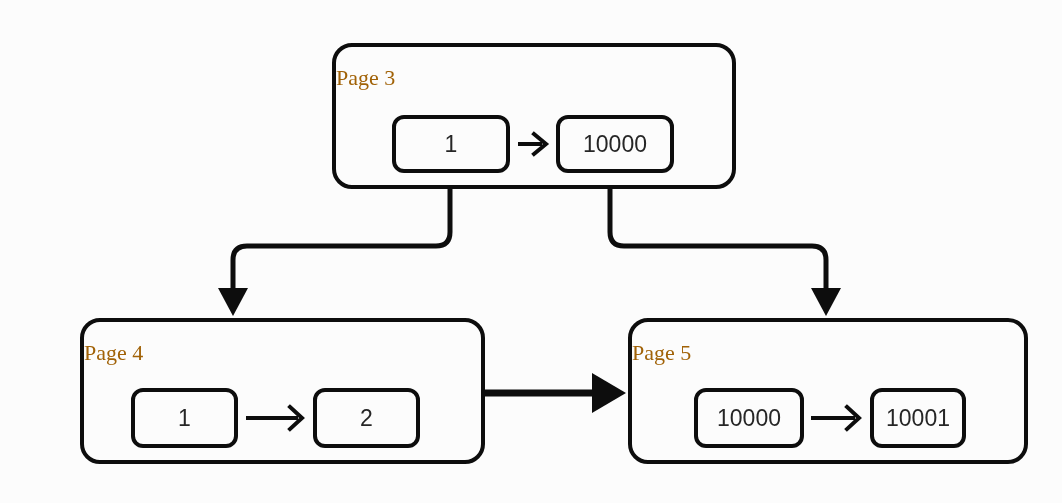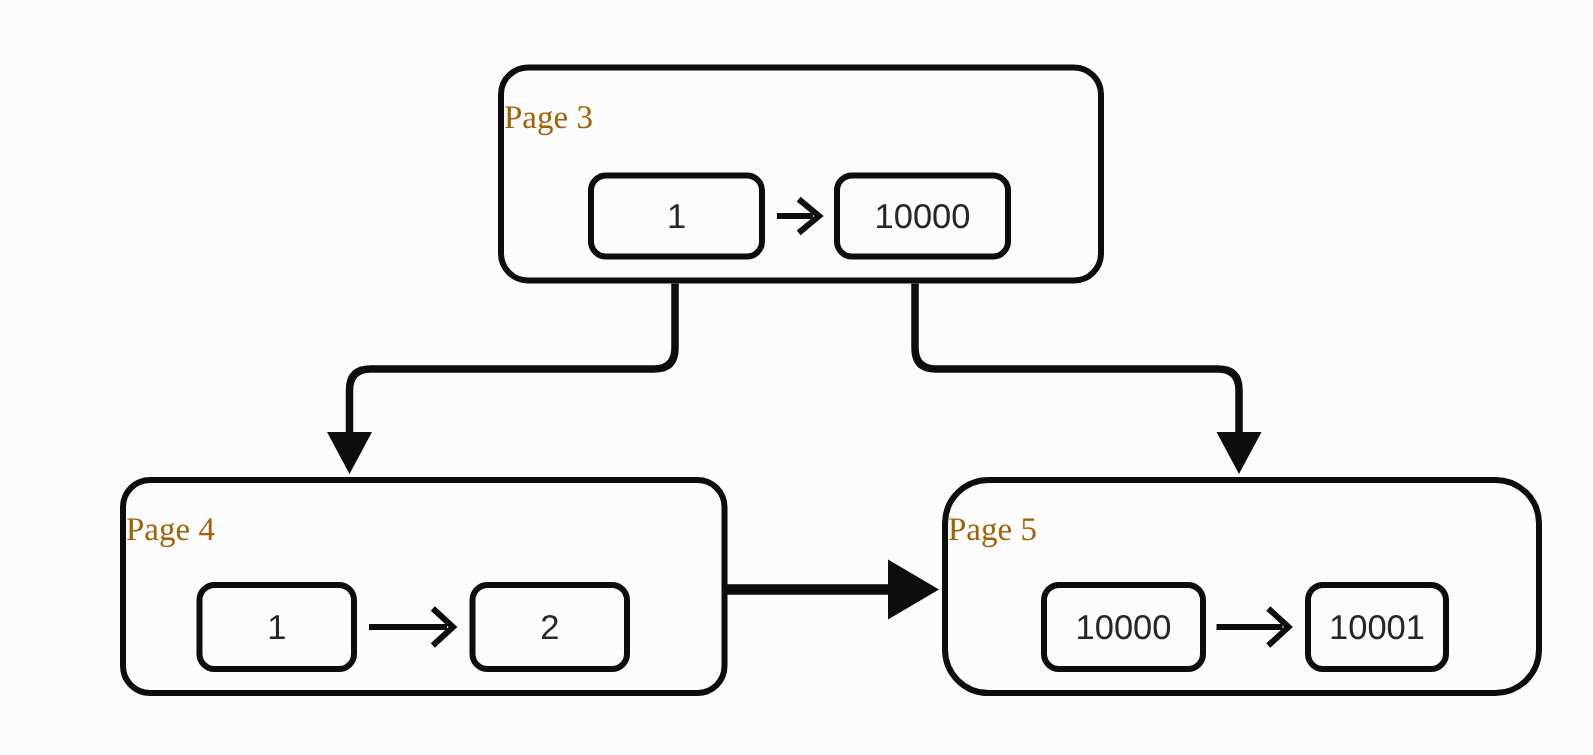--- a/index.html
+++ b/index.html
@@ -72,21 +72,21 @@
   #node-page3 .cell.c1    { width: 118px; height: 58px; }
   #node-page3 .cell-arrow { width: 46px; height: 58px; }
 
   #node-page4 { left: 33px;   top: 318px; width: 405px; height: 146px; margin-left: 47px; }
   #node-page4 .page-title { top: 18px; }
   #node-page4 .cell-row   { left: 47px; top: 66px; }
   #node-page4 .cell.c0    { width: 107px; height: 60px; }
   #node-page4 .cell.c1    { width: 107px; height: 60px; }
   #node-page4 .cell-arrow { width: 75px;  height: 60px; }
 
-  #node-page5 { left: 628px;  top: 318px; width: 400px; height: 146px; border-radius: 31px; }
+  #node-page5 { left: 628px;  top: 318px; width: 400px; height: 146px; }
   #node-page5 .page-title { top: 18px; }
   #node-page5 .cell-row   { left: 62px; top: 66px; }
   #node-page5 .cell.c0    { width: 110px; height: 60px; }
   #node-page5 .cell.c1    { width: 96px; height: 60px; }
   #node-page5 .cell-arrow { width: 66px;  height: 60px; }
 </style>
 </head>
 <body>
 
 <div id="canvas">

